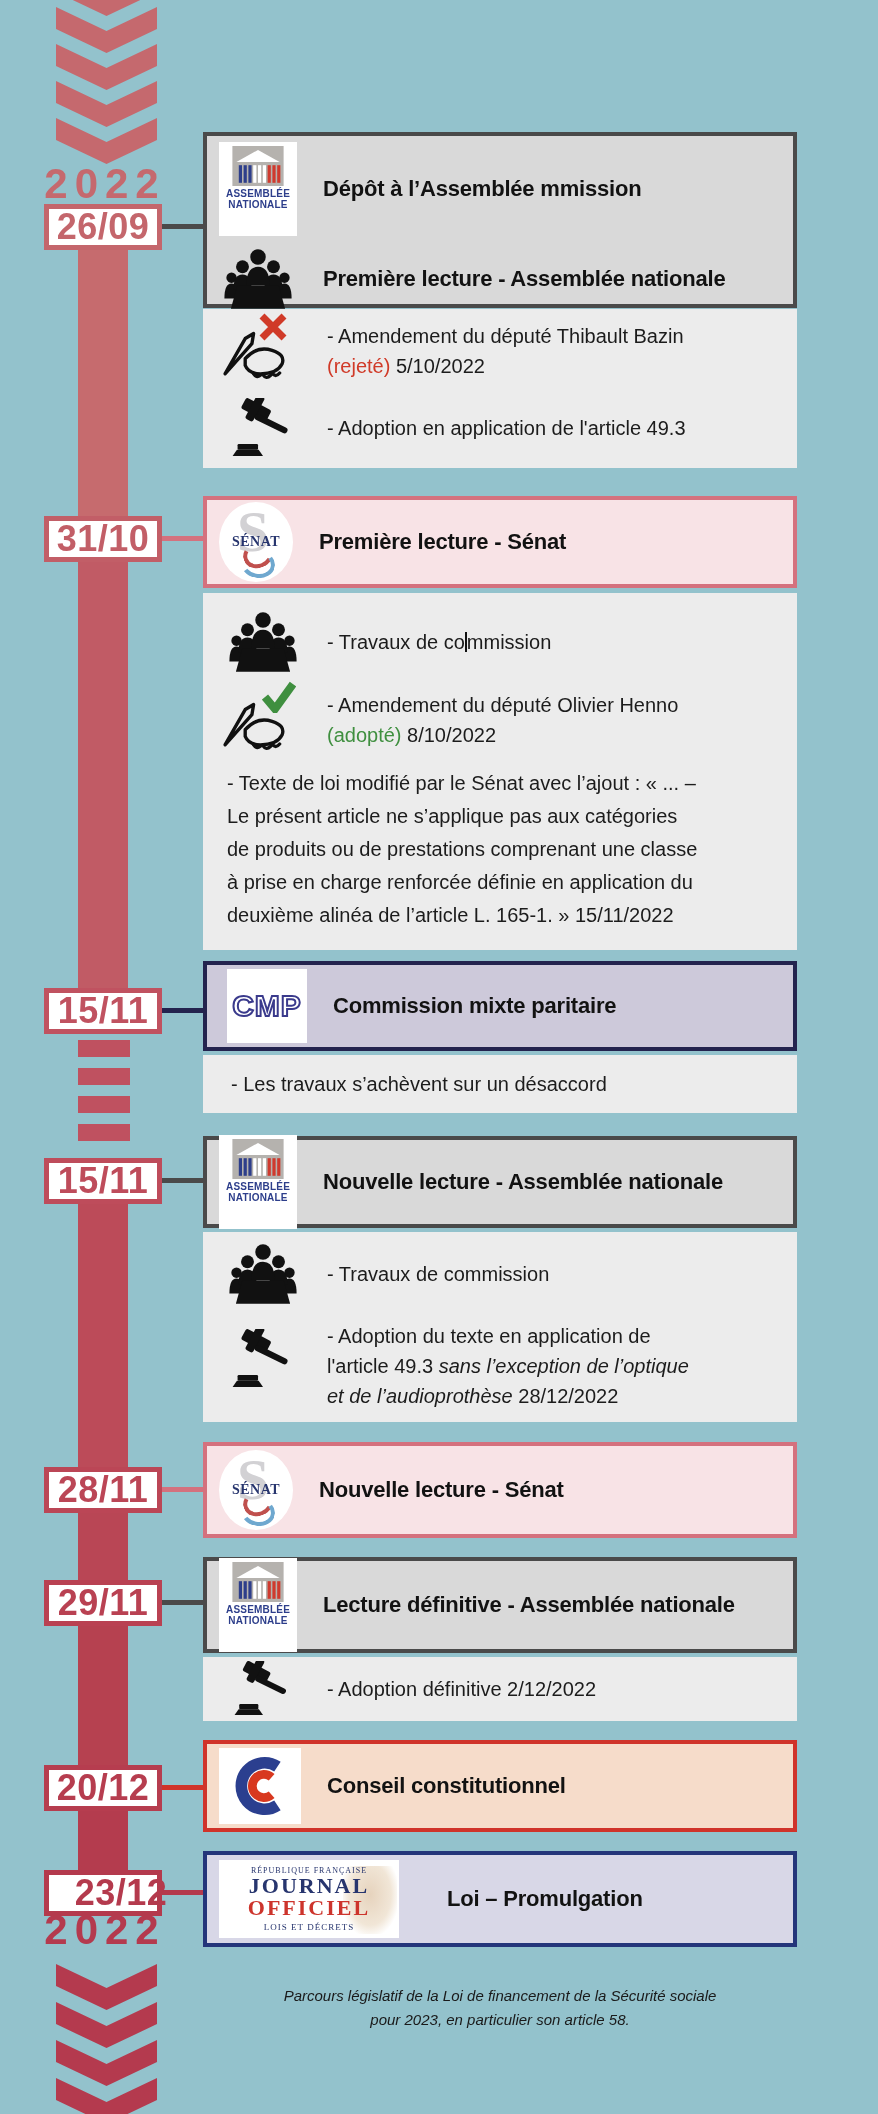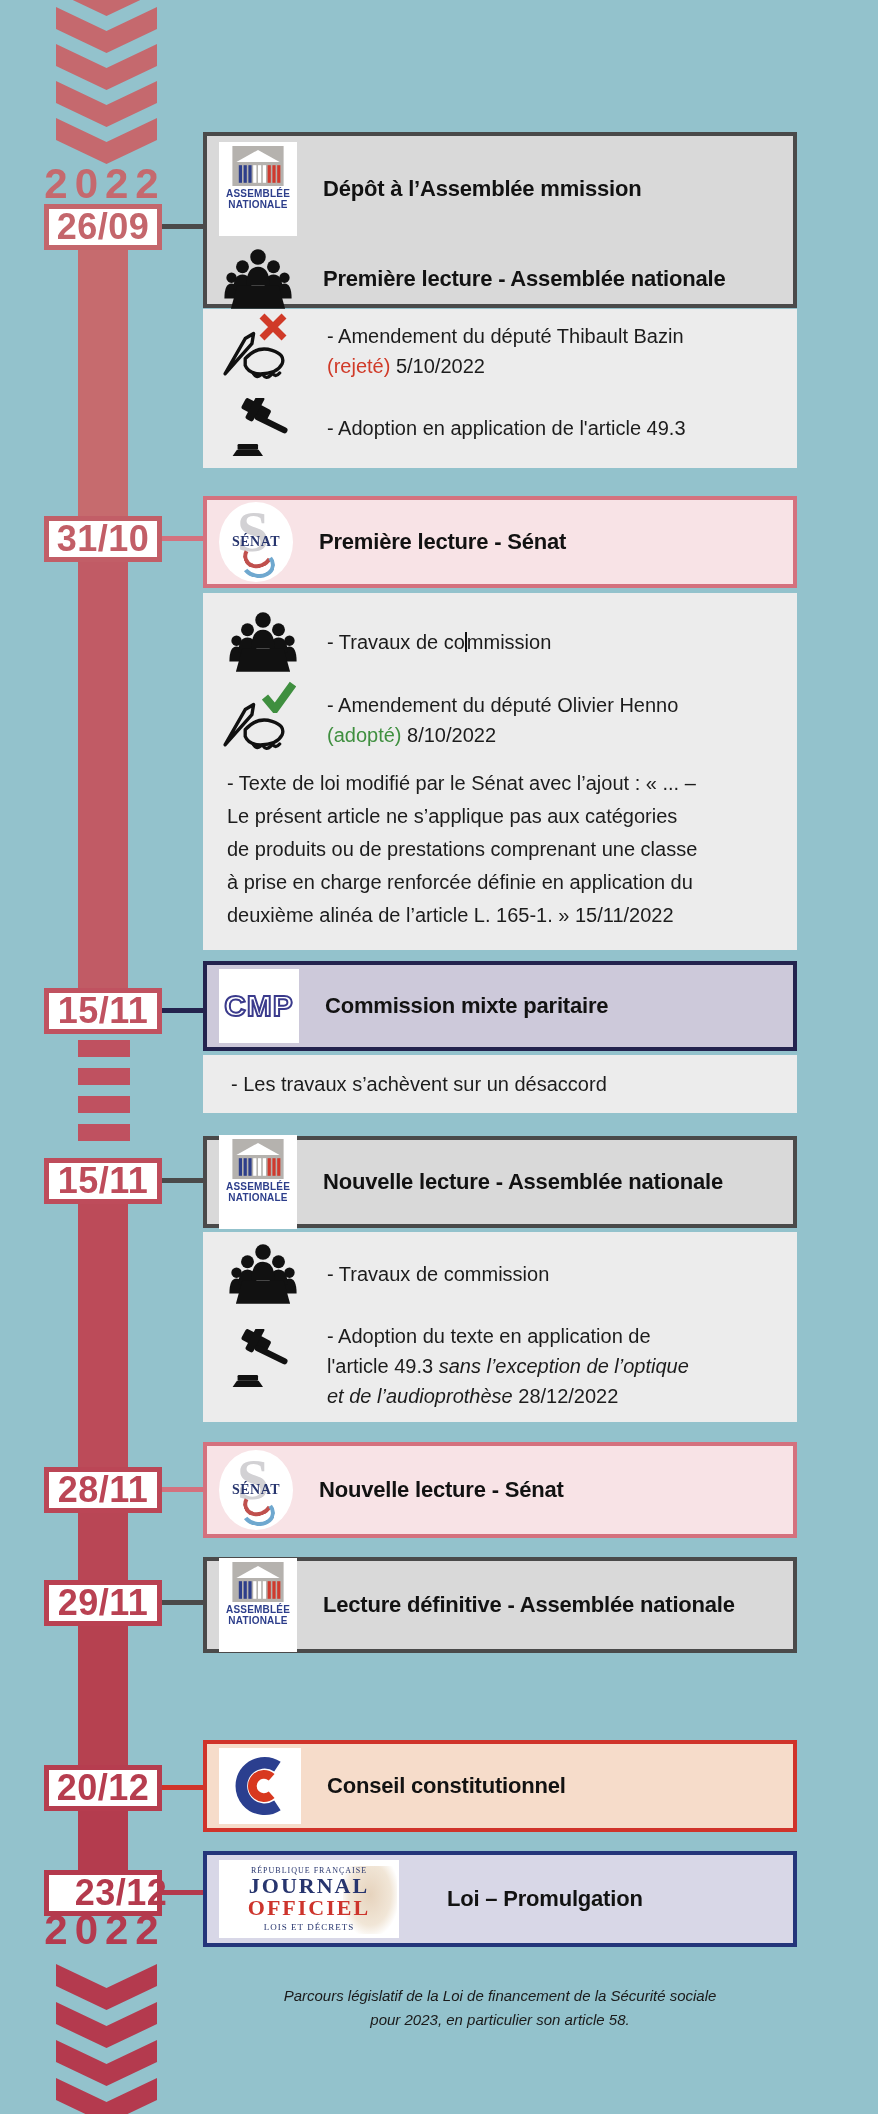--- a/index.html
+++ b/index.html
@@ -59,21 +59,21 @@
               position:relative;display:flex;align-items:center;justify-content:center;overflow:hidden;}
   .senat-s{position:absolute;top:-4px;left:18px;font-family:"Liberation Serif",serif;
            font-size:58px;color:#d2d1d4;font-weight:bold;}
   .senat-label{position:relative;z-index:2;font-family:"Liberation Serif",serif;font-weight:bold;
                font-size:14px;color:#27356e;letter-spacing:0.5px;}
   .senat-arc-red{position:absolute;left:24px;top:40px;width:22px;height:18px;border:4px solid #c0504d;
                  border-radius:50%;border-top-color:transparent;border-right-color:transparent;transform:rotate(-20deg);}
   .senat-arc-blue{position:absolute;left:22px;top:48px;width:26px;height:20px;border:4px solid #6fa8cf;
                   border-radius:50%;border-top-color:transparent;border-left-color:transparent;transform:rotate(10deg);}
   .logo-cmp{width:80px;height:74px;background:#fff;display:flex;align-items:center;
-            justify-content:center;flex-shrink:0;}
+            justify-content:center;flex-shrink:0;margin-left:8px;}
   .logo-cmp span{font-weight:bold;font-size:30px;letter-spacing:1px;color:#3a3a8c;}
   @supports (-webkit-text-stroke:1px black){
     .logo-cmp span{color:#fff;-webkit-text-stroke:2px #3a3a8c;}
   }
   .logo-cc{width:82px;height:76px;background:#fff;display:flex;align-items:center;
            justify-content:center;flex-shrink:0;}
   .logo-jo{width:180px;height:78px;background:#fff;position:relative;display:flex;
            flex-direction:column;align-items:center;justify-content:center;flex-shrink:0;
            overflow:hidden;font-family:"Liberation Serif",serif;}
   .jo-face{position:absolute;right:2px;top:6px;width:54px;height:68px;
@@ -357,20 +357,36 @@
           <rect x="44" y="24" width="4" height="22" fill="#cf3a2e"></rect>
             <rect x="50" y="24" width="4" height="22" fill="#cf3a2e"></rect>
             <rect x="56" y="24" width="4" height="22" fill="#cf3a2e"></rect>
         </g>
       </svg>
       <div class="logo-an-text"><span>ASSEMBLÉE</span><br><span>NATIONALE</span></div>
     </div>
     <div class="card-title">Lecture définitive - Assemblée nationale</div>
   </div>
 
+  <div class="detail" style="top:1657px;height:64px;">
+    <div class="d-item">
+      <div class="d-icon">
+        <svg viewBox="0 0 100 96" width="58" height="56">
+            <g fill="#111">
+          <rect x="16" y="8" width="46" height="20" rx="4" transform="rotate(28 39 18)"></rect>
+          <rect x="30" y="-6" width="14" height="44" rx="4" transform="rotate(28 37 16)"></rect>
+          <rect x="34" y="36" width="58" height="10" rx="5" transform="rotate(26 63 41)"></rect>
+          <rect x="9" y="74" width="33" height="9" rx="2"></rect>
+          <path d="M1 93 L50 93 L43 83 L8 83 Z"></path>
+            </g>
+          </svg>
+      </div>
+      <div class="d-text">- Adoption définitive 2/12/2022</div>
+    </div>
+  </div>
 
   <div class="card card--jo" style="top:1851px;height:96px;">
     <div class="logo-jo">
       <div class="jo-face"></div>
       <div class="jo-l1">RÉPUBLIQUE FRANÇAISE</div>
       <div class="jo-l2">JOURNAL</div>
       <div class="jo-l3">OFFICIEL</div>
       <div class="jo-l4">LOIS ET DÉCRETS</div>
     </div>
     <div class="card-title">Loi – Promulgation</div>

